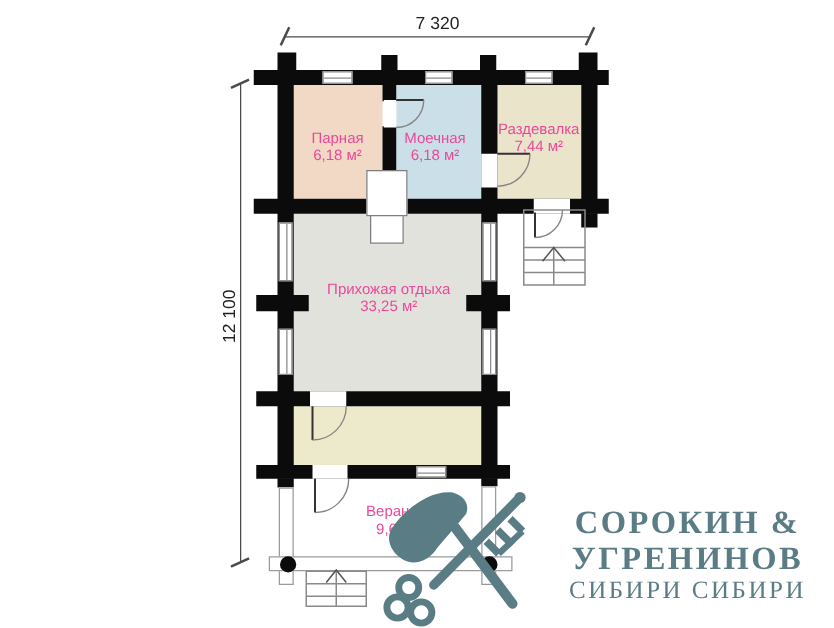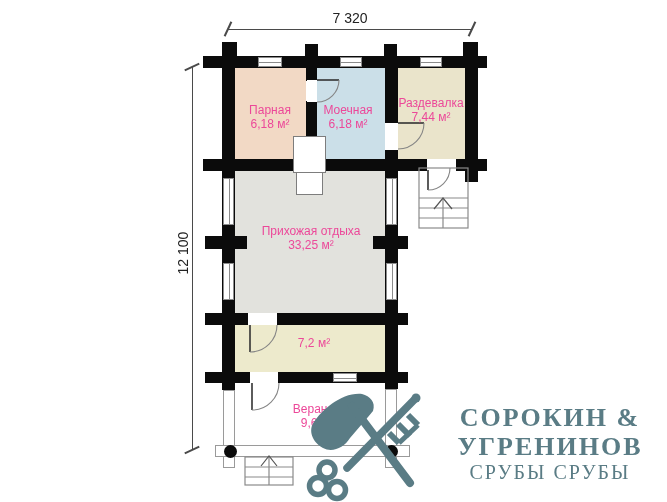--- a/index.html
+++ b/index.html
@@ -140,21 +140,20 @@
   </div>
   <div class="room-label" style="left:381px;top:96px;width:100px;">
     <div>Раздевалка</div>
     <div>7,44 м²</div>
   </div>
   <div class="room-label" style="left:246px;top:224px;width:130px;">
     <div>Прихожая отдыха</div>
     <div>33,25 м²</div>
   </div>
   <div class="room-label" style="left:264px;top:336px;width:100px;">
-    <div>7,2 м²</div>
   </div>
   <div class="room-label" style="left:267px;top:402px;width:100px;">
     <div>Веранда</div>
     <div>9,6 м²</div>
   </div>
 
   <div class="dim-line" style="left:228px;top:29px;width:244px;height:1px;"></div>
   <div class="tick-v" style="left:227px;top:21px;"></div>
   <div class="tick-v" style="left:471px;top:21px;"></div>
   <div class="dim-label" style="left:280px;top:10px;width:140px;">7 320</div>
@@ -176,16 +175,16 @@
       <path d="M97,57 L116,39" stroke-width="5"></path>
       <circle cx="25" cy="84" r="8" stroke-width="5.5"></circle>
       <circle cx="16" cy="100" r="8.5" stroke-width="5.5"></circle>
       <circle cx="35" cy="104" r="8.5" stroke-width="5.5"></circle>
     </g>
   </svg>
 
   <div id="logo-text">
     <div id="logo-line1">СОРОКИН &amp;</div>
     <div id="logo-line2">УГРЕНИНОВ</div>
-    <div id="logo-line3">СРУБЫ СРУБЫ</div>
+    <div id="logo-line3">СИБИРИ СИБИРИ</div>
   </div>
 
 </div>
 
 </body></html>

